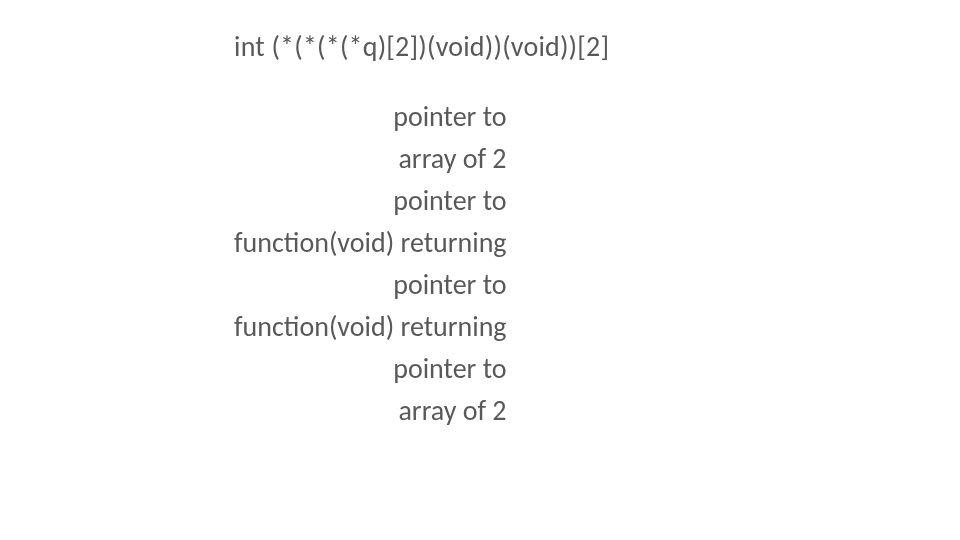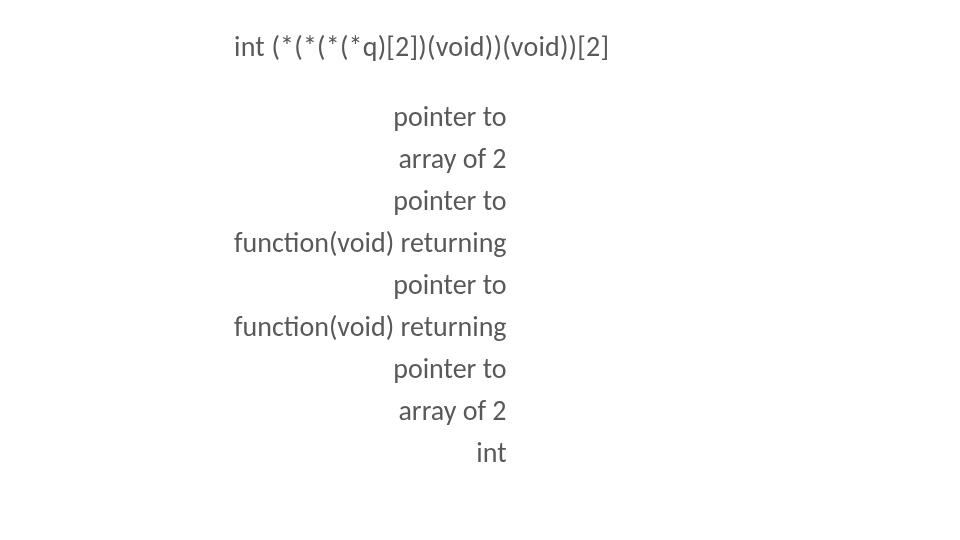--- a/index.html
+++ b/index.html
@@ -43,15 +43,14 @@
   <div class="decl">int (*(*(*(*q)[2])(void))(void))[2]</div>
   <div class="expl">
     <div>pointer to</div>
     <div>array of 2</div>
     <div>pointer to</div>
     <div>function(void) returning</div>
     <div>pointer to</div>
     <div>function(void) returning</div>
     <div>pointer to</div>
     <div>array of 2</div>
-    <div>int</div>
   </div>
 </div>
 
 </body></html>

